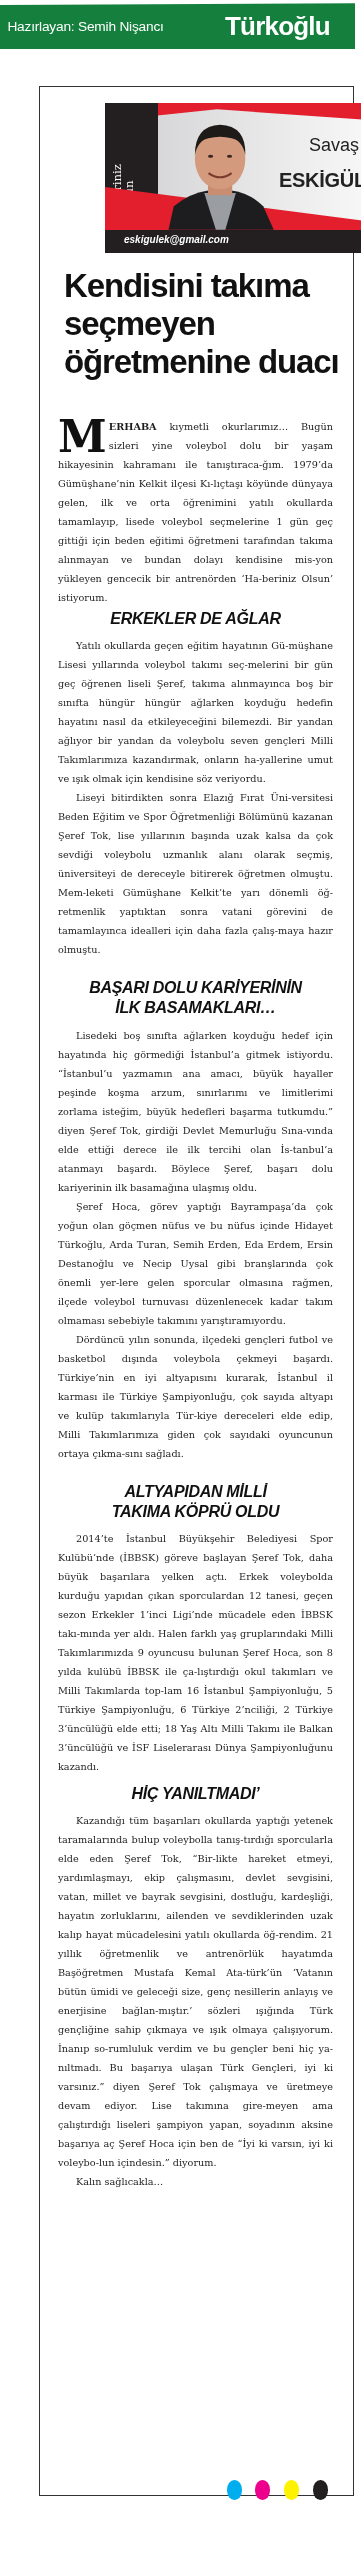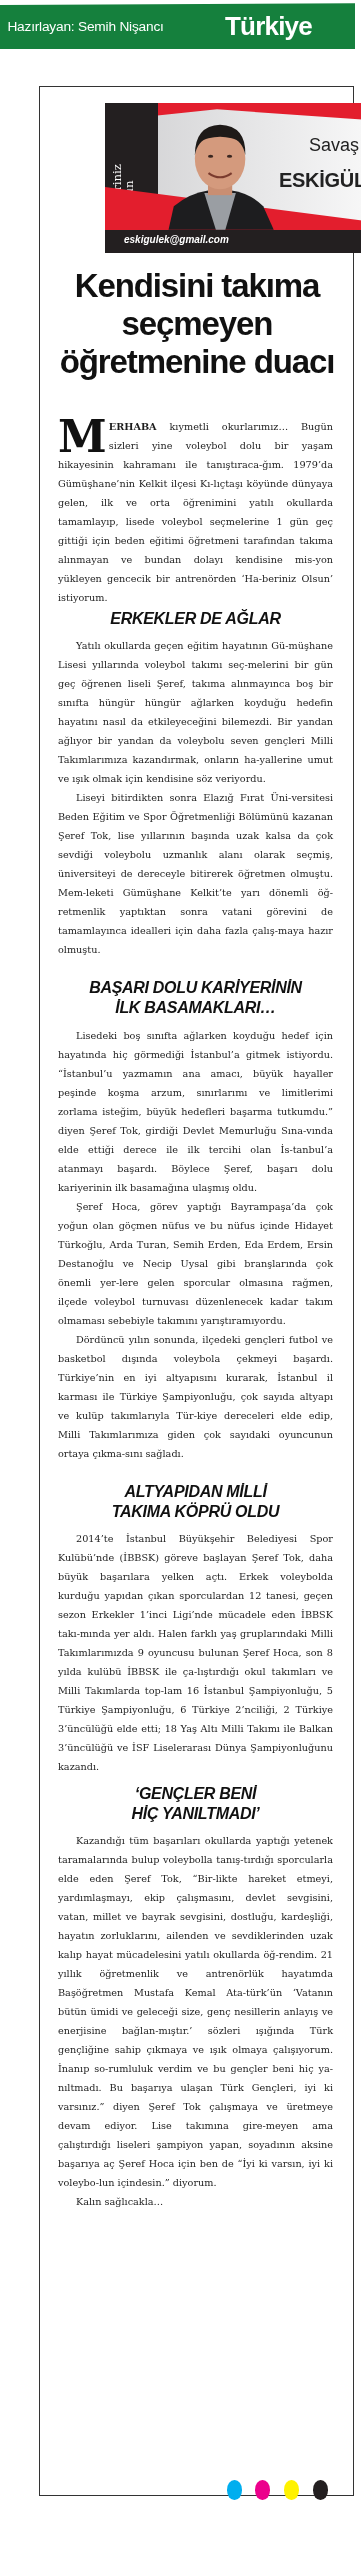--- a/index.html
+++ b/index.html
@@ -22,40 +22,40 @@
             color: #fff; font-family: "DejaVu Serif", serif; font-size: 11.6px; line-height: 12px; white-space: nowrap; }
   .card-redband { position: absolute; left: 0; top: 84px; width: 100%; height: 43px; background: #e31e2d;
             clip-path: polygon(0 0, 100% 85%, 100% 100%, 0 100%); }
   .card-photo { position: absolute; left: 53px; top: 10.5px; width: 121px; height: 116px; }
   .card-name { position: absolute; left: 174px; top: 32px; width: 110px; text-align: center; font-family: "Liberation Sans", sans-serif; color: #222; }
   .card-first { font-size: 18px; line-height: 21px; }
   .card-last { font-size: 20px; line-height: 27px; font-weight: bold; letter-spacing: -0.3px; margin-top: 10.5px; }
   .card-email-bar { position: absolute; left: 0; top: 127px; width: 100%; height: 23px; background: #231f20; }
   .card-email { position: absolute; left: 19px; top: 4.2px; font-family: "Liberation Sans", sans-serif; font-style: italic; font-weight: bold; color: #fff; font-size: 10px; }
 
-  .headline { position: absolute; left: 53px; top: 267px; width: 288px; text-align: center; font-family: "Liberation Sans", sans-serif;
+  .headline { position: absolute; left: 64px; top: 267px; width: 288px; font-family: "Liberation Sans", sans-serif;
             font-weight: bold; font-size: 33px; line-height: 38px; letter-spacing: -1.1px; color: #111; }
 
   .article { position: absolute; left: 58px; top: 417px; width: 275px; font-family: "DejaVu Serif", serif; font-size: 9.7px; line-height: 19px; color: #1d1d1d; text-align: justify; hyphens: manual; }
   .article p { margin: 0; text-indent: 18px; }
   .article p.lead { text-indent: 0; }
   .dropcap { float: left; font-family: "DejaVu Serif", serif; font-weight: bold; font-size: 44px; line-height: 35px; margin: 2.1px 2.1px 0 0; color: #111; }
   .leadword { font-weight: bold; }
   .subhead { font-family: "Liberation Sans", sans-serif; font-weight: bold; font-style: italic; font-size: 16px; line-height: 20px; color: #111; margin: 2.1px 0 7.4px 0; text-align: center; letter-spacing: -0.3px; }
   .subhead.spaced { margin-top: 19px; }
 
   .cmyk { position: absolute; top: 2480px; left: 227px; height: 20px; }
   .dot { position: absolute; top: 0; width: 14.7px; height: 19.5px; border-radius: 50%; }
 </style>
 </head>
 <body>
 
 <div class="banner">
   <span class="banner-prepared">Hazırlayan: Semih Nişancı</span>
-  <span class="banner-brand">Türkiye</span>
+  <span class="banner-brand">Türkoğlu</span>
 </div>
 
 <div class="frame"></div>
 
 <div class="card">
   <div class="card-topstripe"></div>
   <div class="card-side">
     <div class="card-side-text">
       <div>Haberiniz</div>
       <div style="padding-left:7.4px">Olsun</div>
@@ -102,21 +102,20 @@
   <p>Şeref Hoca, görev yaptığı Bayrampaşa’da çok yoğun olan göçmen nüfus ve bu nüfus içinde Hidayet Türkoğlu, Arda Turan, Semih Erden, Eda Erdem, Ersin Destanoğlu ve Necip Uysal gibi branşlarında çok önemli yer-lere gelen sporcular olmasına rağmen, ilçede voleybol turnuvası düzenlenecek kadar takım olmaması sebebiyle takımını yarıştıramıyordu.</p>
   <p>Dördüncü yılın sonunda, ilçedeki gençleri futbol ve basketbol dışında voleybola çekmeyi başardı. Türkiye’nin en iyi altyapısını kurarak, İstanbul il karması ile Türkiye Şampiyonluğu, çok sayıda altyapı ve kulüp takımlarıyla Tür-kiye dereceleri elde edip, Milli Takımlarımıza giden çok sayıdaki oyuncunun ortaya çıkma-sını sağladı.</p>
 
   <div class="subhead spaced">
     <div>ALTYAPIDAN MİLLİ</div>
     <div>TAKIMA KÖPRÜ OLDU</div>
   </div>
   <p>2014’te İstanbul Büyükşehir Belediyesi Spor Kulübü’nde (İBBSK) göreve başlayan Şeref Tok, daha büyük başarılara yelken açtı. Erkek voleybolda kurduğu yapıdan çıkan sporculardan 12 tanesi, geçen sezon Erkekler 1’inci Ligi’nde mücadele eden İBBSK takı-mında yer aldı. Halen farklı yaş gruplarındaki Milli Takımlarımızda 9 oyuncusu bulunan Şeref Hoca, son 8 yılda kulübü İBBSK ile ça-lıştırdığı okul takımları ve Milli Takımlarda top-lam 16 İstanbul Şampiyonluğu, 5 Türkiye Şampiyonluğu, 6 Türkiye 2’nciliği, 2 Türkiye 3’üncülüğü elde etti; 18 Yaş Altı Milli Takımı ile Balkan 3’üncülüğü ve İSF Liselerarası Dünya Şampiyonluğunu kazandı.</p>
 
   <div class="subhead" style="margin-top:7.4px">
-    <div>‘GENÇLER BENİ</div>
     <div>HİÇ YANILTMADI’</div>
   </div>
   <p>Kazandığı tüm başarıları okullarda yaptığı yetenek taramalarında bulup voleybolla tanış-tırdığı sporcularla elde eden Şeref Tok, “Bir-likte hareket etmeyi, yardımlaşmayı, ekip çalışmasını, devlet sevgisini, vatan, millet ve bayrak sevgisini, dostluğu, kardeşliği, hayatın zorluklarını, ailenden ve sevdiklerinden uzak kalıp hayat mücadelesini yatılı okullarda öğ-rendim. 21 yıllık öğretmenlik ve antrenörlük hayatımda Başöğretmen Mustafa Kemal Ata-türk’ün ‘Vatanın bütün ümidi ve geleceği size, genç nesillerin anlayış ve enerjisine bağlan-mıştır.’ sözleri ışığında Türk gençliğine sahip çıkmaya ve ışık olmaya çalışıyorum. İnanıp so-rumluluk verdim ve bu gençler beni hiç ya-nıltmadı. Bu başarıya ulaşan Türk Gençleri, iyi ki varsınız.” diyen Şeref Tok çalışmaya ve üretmeye devam ediyor. Lise takımına gire-meyen ama çalıştırdığı liseleri şampiyon yapan, soyadının aksine başarıya aç Şeref Hoca için ben de “İyi ki varsın, iyi ki voleybo-lun içindesin.” diyorum.</p>
   <p>Kalın sağlıcakla…</p>
 </div>
 
 <div class="cmyk">
   <div class="dot" style="left:0;background:#00aeef"></div>
   <div class="dot" style="left:28px;background:#ec008c"></div>
   <div class="dot" style="left:57px;background:#fff200"></div>

